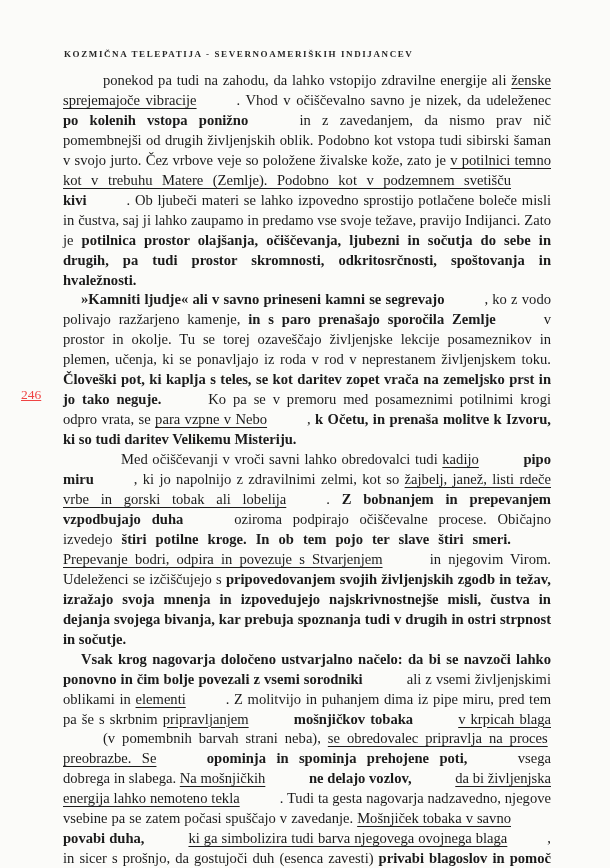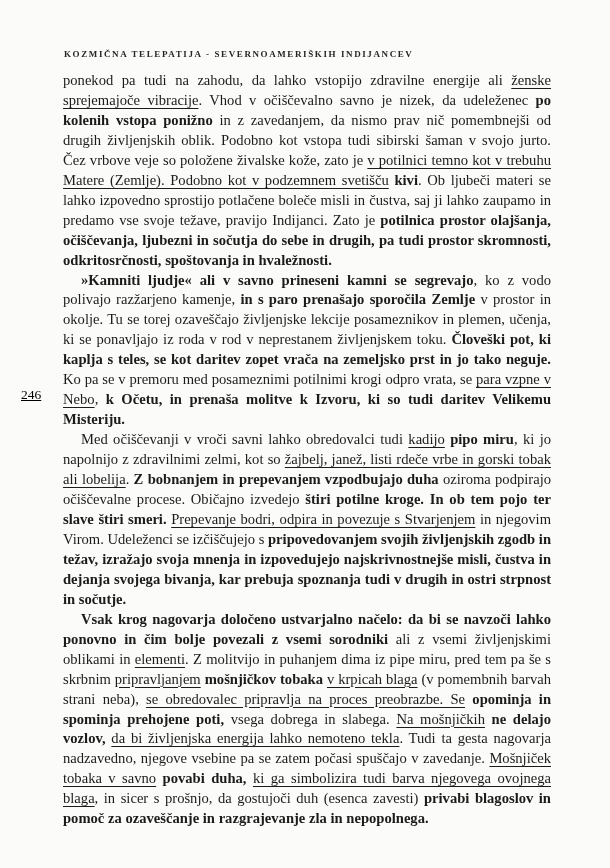--- a/index.html
+++ b/index.html
@@ -24,41 +24,41 @@
     letter-spacing: 1.6px;
     color: #262626;
     white-space: nowrap;
     margin-top: 16px;
   }
   .page-number {
     position: absolute;
     top: 387px;
     left: 21px;
     font-size: 13.5px;
-    color: #000000;
+    color: #ef4444;
     text-decoration: underline;
   }
   .text-column {
     position: absolute;
     top: 71px;
     left: 63px;
     width: 488px;
     font-size: 14.6px;
     line-height: 19.95px;
     text-align: justify;
     text-justify: inter-word;
   }
   .text-column p.para {
     margin: 0;
     padding: 0;
   }
   .text-column p.para.indent {
     text-indent: 18px;
   }
-  .seg-regular { font-weight: 400; }
+  .seg-regular { font-weight: 400; margin-left: 40px; }
   .seg-bold { font-weight: 700; }
   .seg-underline {
     font-weight: 400;
     text-decoration: underline;
     text-decoration-thickness: 1px;
     text-underline-offset: 2.5px;
   }
 </style>
 </head>
 <body>

